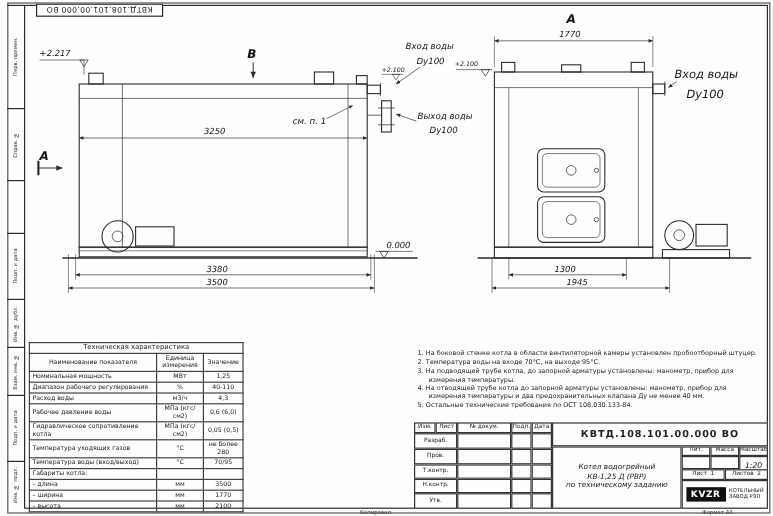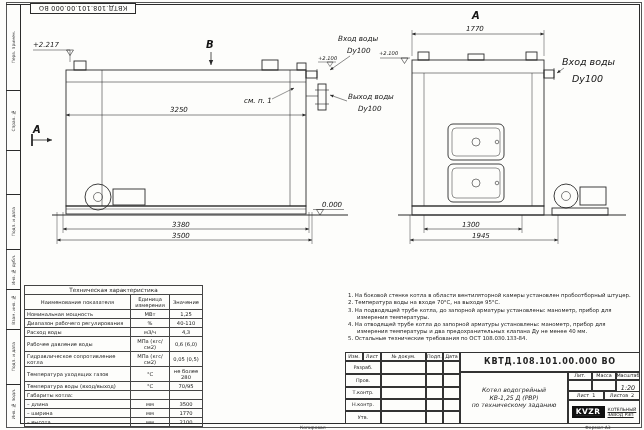--- a/index.html
+++ b/index.html
@@ -36,21 +36,21 @@
   .notes { position:absolute; left:348px; top:292px; width:290px; font-size:5.4px; line-height:1.28; color:#1c1c1c; }
   .note { padding-left:9px; text-indent:-9px; margin-bottom:0.5px; }
 
   .tb { position:absolute; left:345px; top:352px; width:295px; height:72px; font-size:4.9px; color:#222; }
   .cell { position:absolute; border:0.7px solid #333; display:flex; align-items:center; justify-content:center;
           overflow:hidden; background:#fdfdfb; text-align:center; line-height:1.05; }
   .docnum { font-size:8px; letter-spacing:0.8px; font-weight:bold; }
   .tname { flex-direction:column; font-size:6.1px; font-style:italic; gap:1px; }
   .scale { font-size:6.4px; font-style:italic; }
   .lv { gap:3px; }
-  .logo-wrap { gap:3px;text-decoration:underline; }
+  .logo-wrap { gap:3px; }
   .logo-box { background:#101010; color:#fff; font-weight:bold; font-size:7.5px; padding:2px 4px; letter-spacing:0.5px; }
   .logo-txt { display:flex; flex-direction:column; font-size:4.4px; text-align:left; line-height:1.2; }
   .fmt-strip { position:absolute; top:424.5px; left:0; width:644px; font-size:4.5px; color:#333; }
   .fmt-strip .copied { position:absolute; left:300px; }
   .fmt-strip .fmt { position:absolute; left:585px; }
 </style>
 </head>
 <body>
 
 <div class="sheet">

